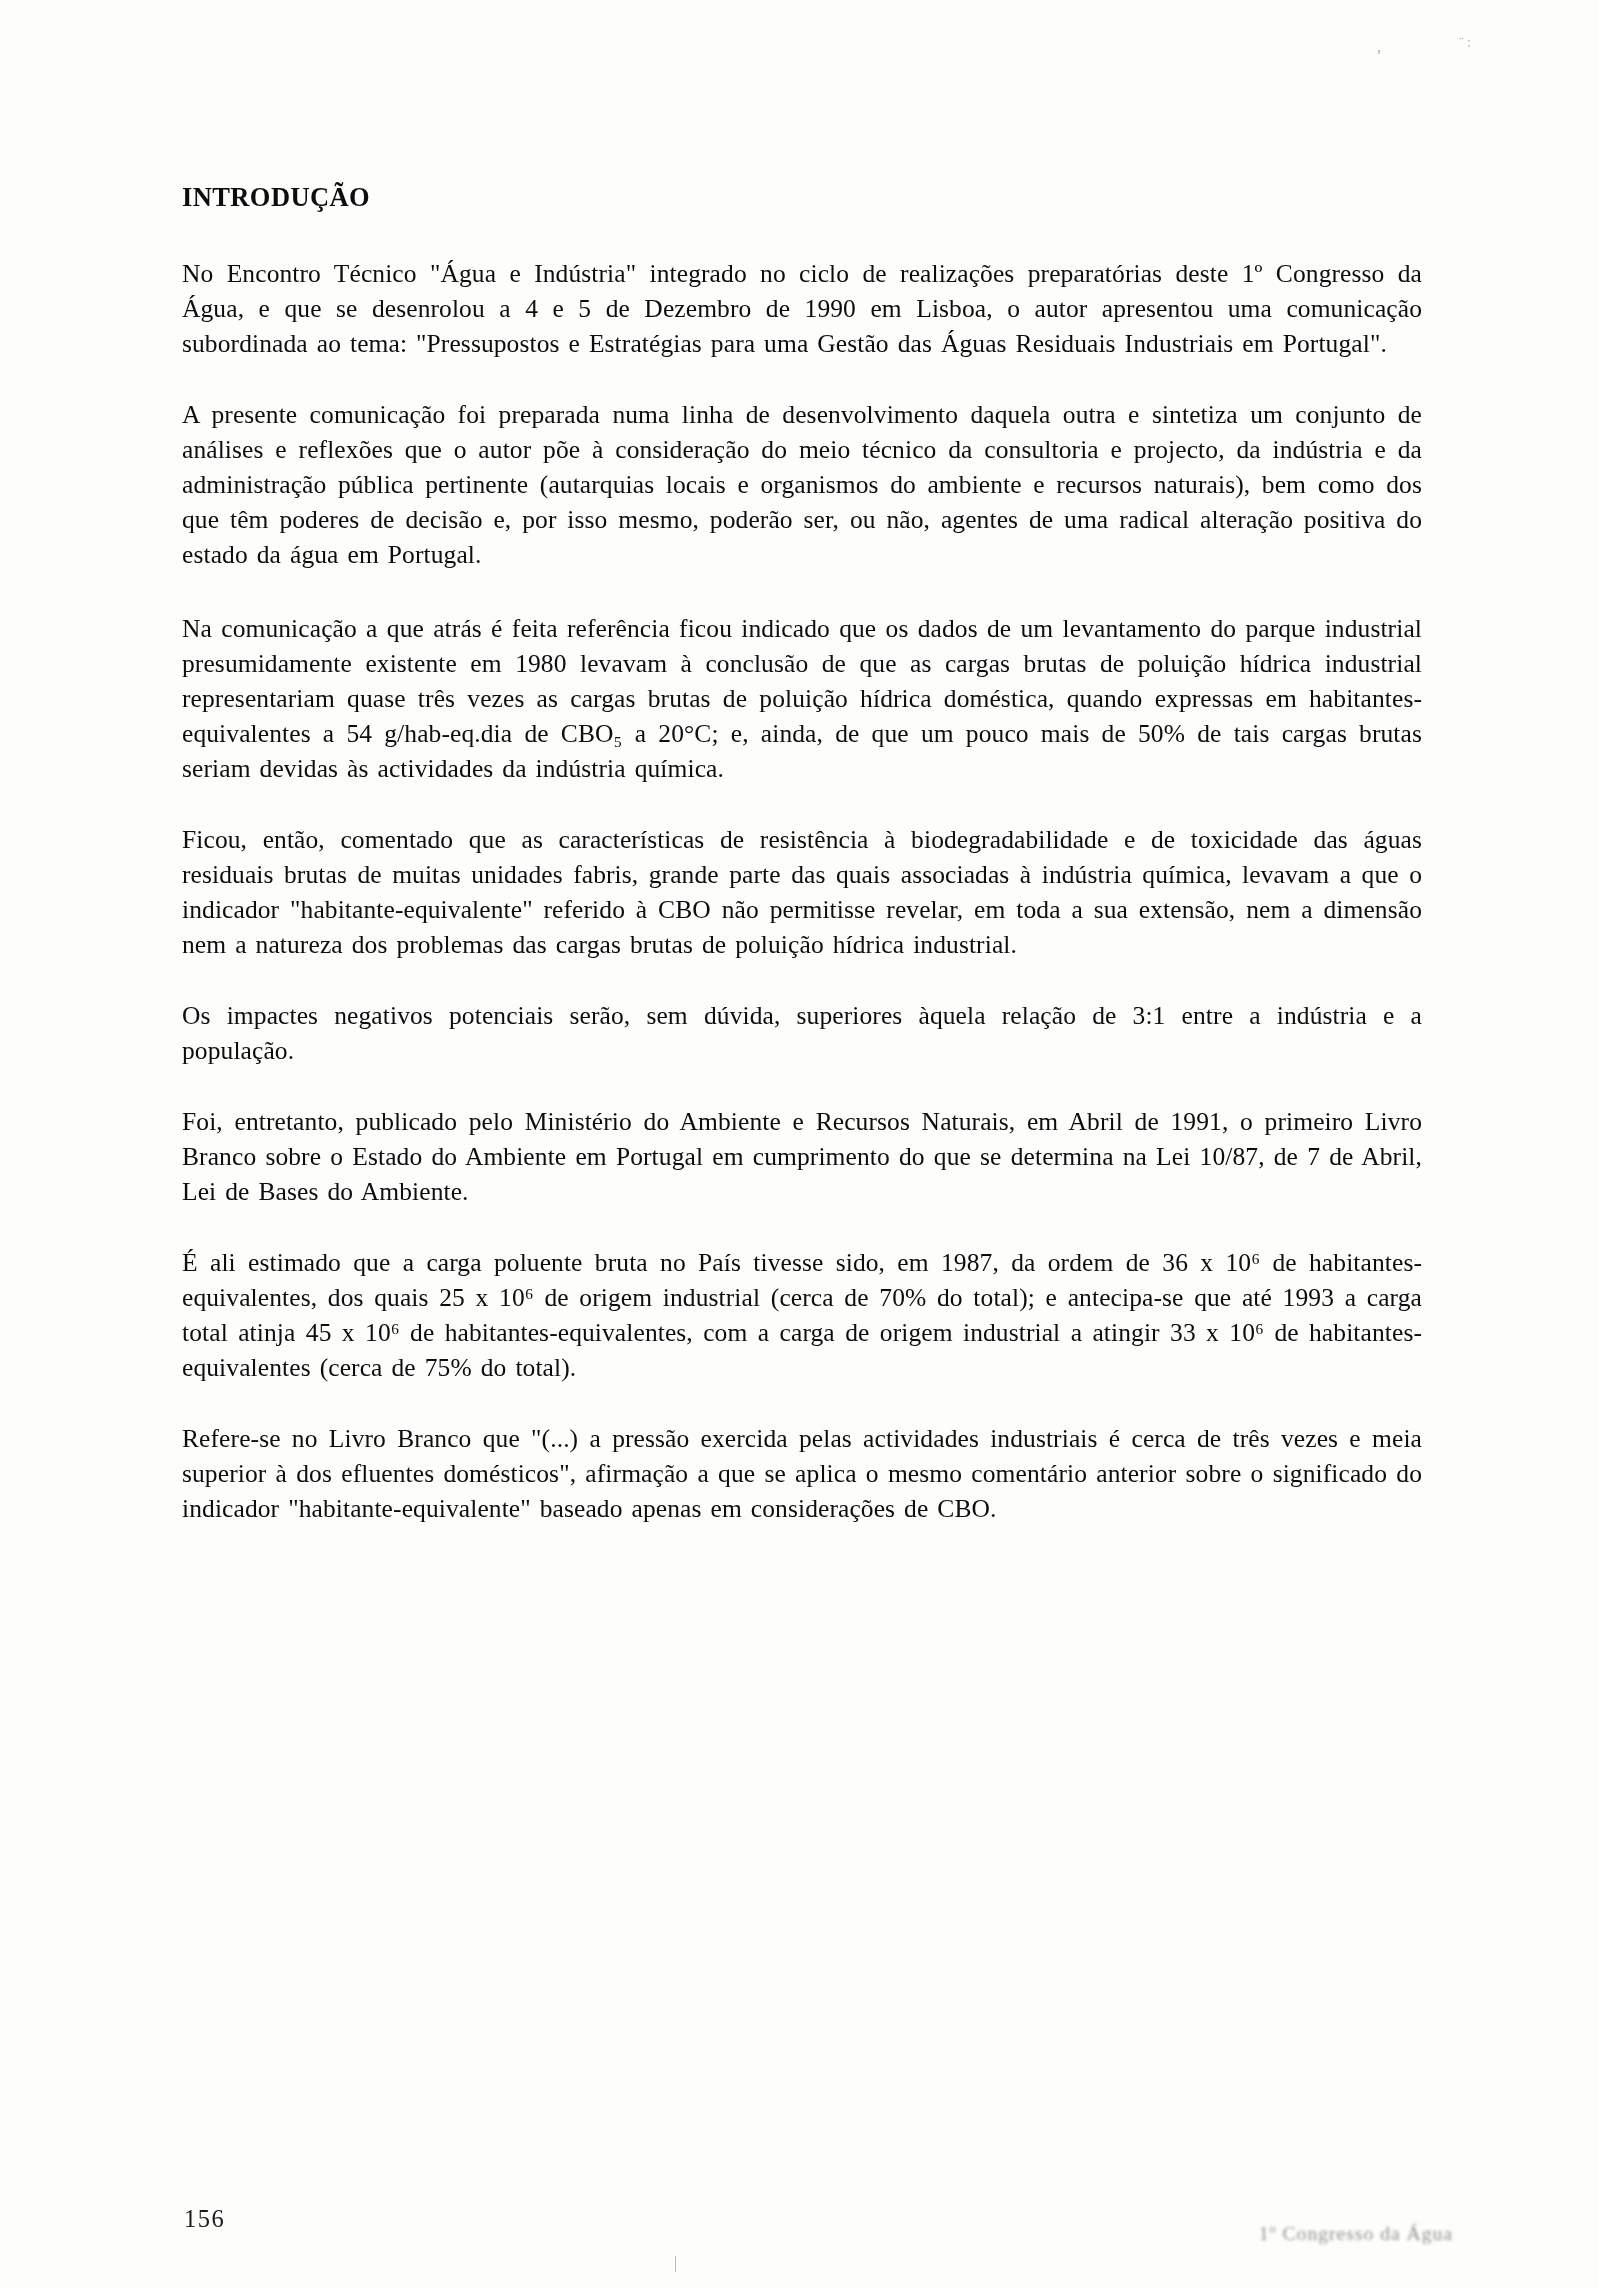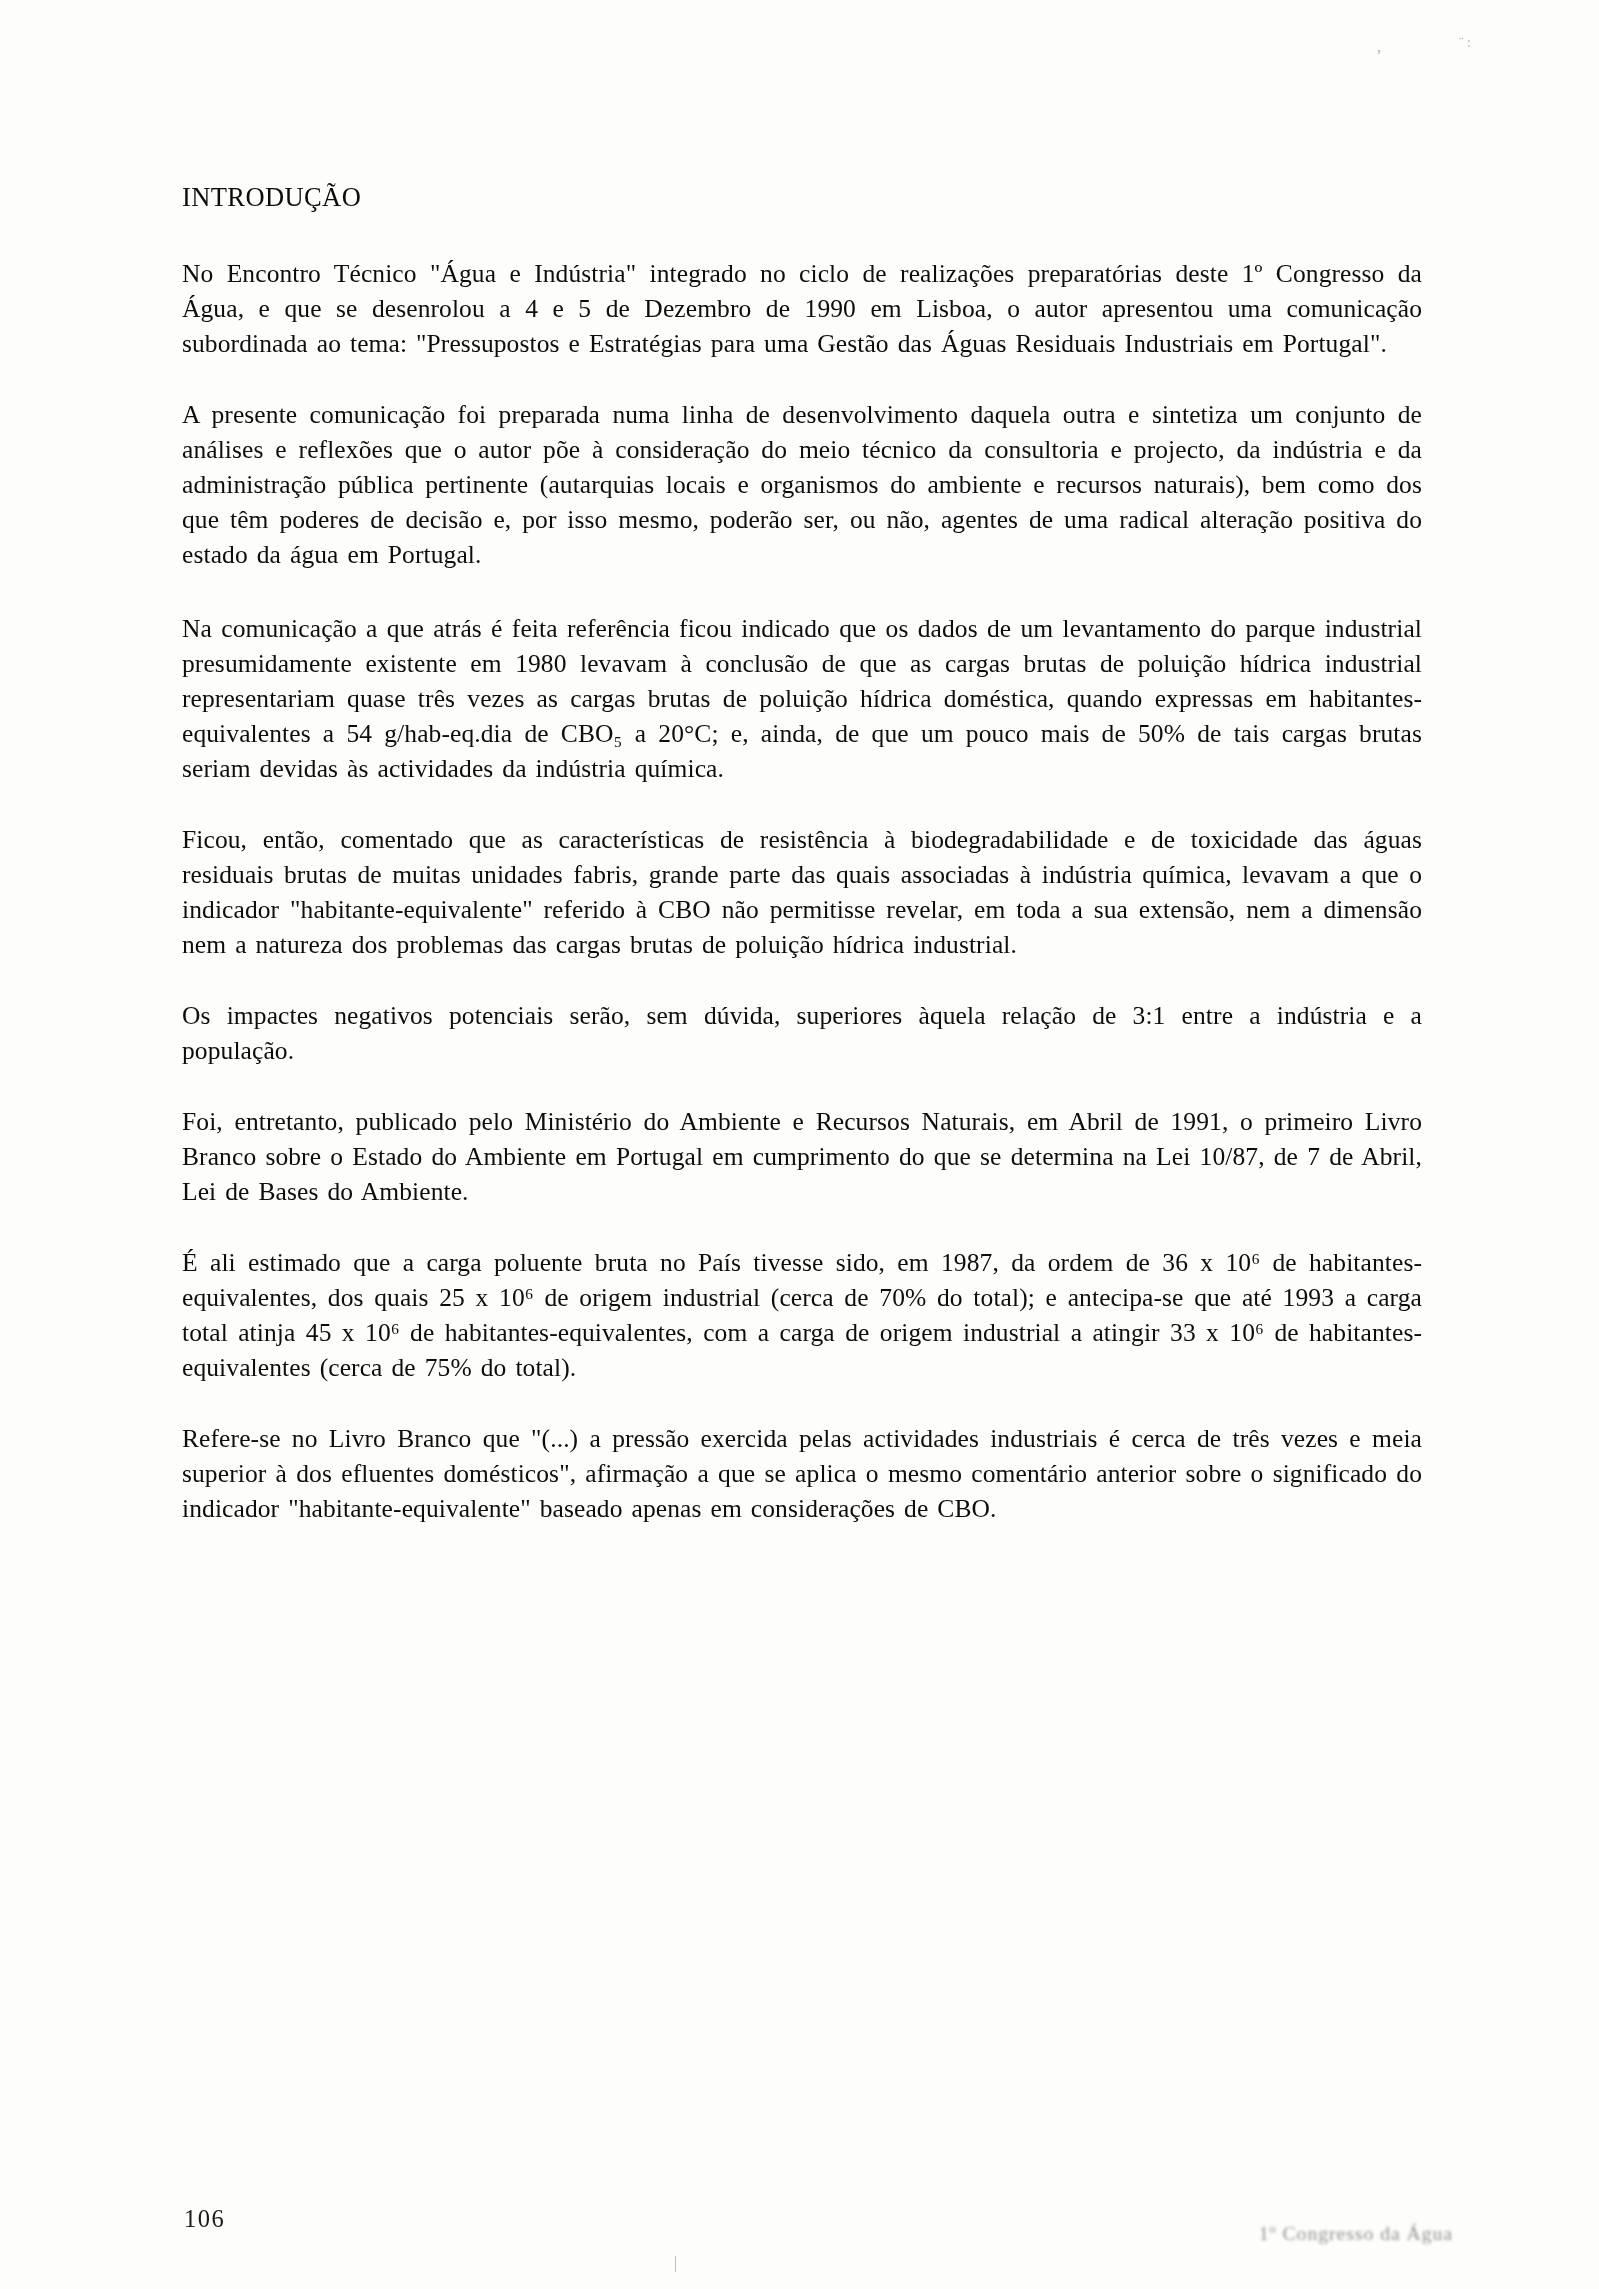--- a/index.html
+++ b/index.html
@@ -14,21 +14,21 @@
     margin: 0 auto;
     background: #fdfdfc;
     box-sizing: border-box;
     padding: 182px 178px 0 182px;
     color: #0d0d0d;
     font-family: "Liberation Serif", "DejaVu Serif", serif;
     overflow: hidden;
   }
   .section-heading {
     font-size: 26.5px;
-    font-weight: normal;
+    font-weight: bold;
     letter-spacing: 0.4px;
     margin: 0 0 43px 0;
   }
   .section + .section .section-heading {
     margin-top: 25.5px;
   }
   .section {
     margin: 0;
   }
   .section.second {
@@ -86,21 +86,21 @@
 
   <section class="section second">
     <p class="para">Na comunicação a que atrás é feita referência ficou indicado que os dados de um levantamento do parque industrial presumidamente existente em 1980 levavam à conclusão de que as cargas brutas de poluição hídrica industrial representariam quase três vezes as cargas brutas de poluição hídrica doméstica, quando expressas em habitantes-equivalentes a 54 g/hab-eq.dia de CBO₅ a 20°C; e, ainda, de que um pouco mais de 50% de tais cargas brutas seriam devidas às actividades da indústria química.</p>
     <p class="para">Ficou, então, comentado que as características de resistência à biodegradabilidade e de toxicidade das águas residuais brutas de muitas unidades fabris, grande parte das quais associadas à indústria química, levavam a que o indicador "habitante-equivalente" referido à CBO não permitisse revelar, em toda a sua extensão, nem a dimensão nem a natureza dos problemas das cargas brutas de poluição hídrica industrial.</p>
     <p class="para">Os impactes negativos potenciais serão, sem dúvida, superiores àquela relação de 3:1 entre a indústria e a população.</p>
     <p class="para">Foi, entretanto, publicado pelo Ministério do Ambiente e Recursos Naturais, em Abril de 1991, o primeiro Livro Branco sobre o Estado do Ambiente em Portugal em cumprimento do que se determina na Lei 10/87, de 7 de Abril, Lei de Bases do Ambiente.</p>
     <p class="para">É ali estimado que a carga poluente bruta no País tivesse sido, em 1987, da ordem de 36 x 10⁶ de habitantes-equivalentes, dos quais 25 x 10⁶ de origem industrial (cerca de 70% do total); e antecipa-se que até 1993 a carga total atinja 45 x 10⁶ de habitantes-equivalentes, com a carga de origem industrial a atingir 33 x 10⁶ de habitantes-equivalentes (cerca de 75% do total).</p>
     <p class="para">Refere-se no Livro Branco que "(...) a pressão exercida pelas actividades industriais é cerca de três vezes e meia superior à dos efluentes domésticos", afirmação a que se aplica o mesmo comentário anterior sobre o significado do indicador "habitante-equivalente" baseado apenas em considerações de CBO.</p>
   </section>
 
-  <div class="footer-left">106</div>
+  <div class="footer-left">156</div>
 
   <div class="footer-right">1º Congresso da Água</div>
 
   <div class="artifact a1">’</div>
   <div class="artifact a2">¨
 :</div>
   <div class="artifact a3">|</div>
 
 </div>
 

